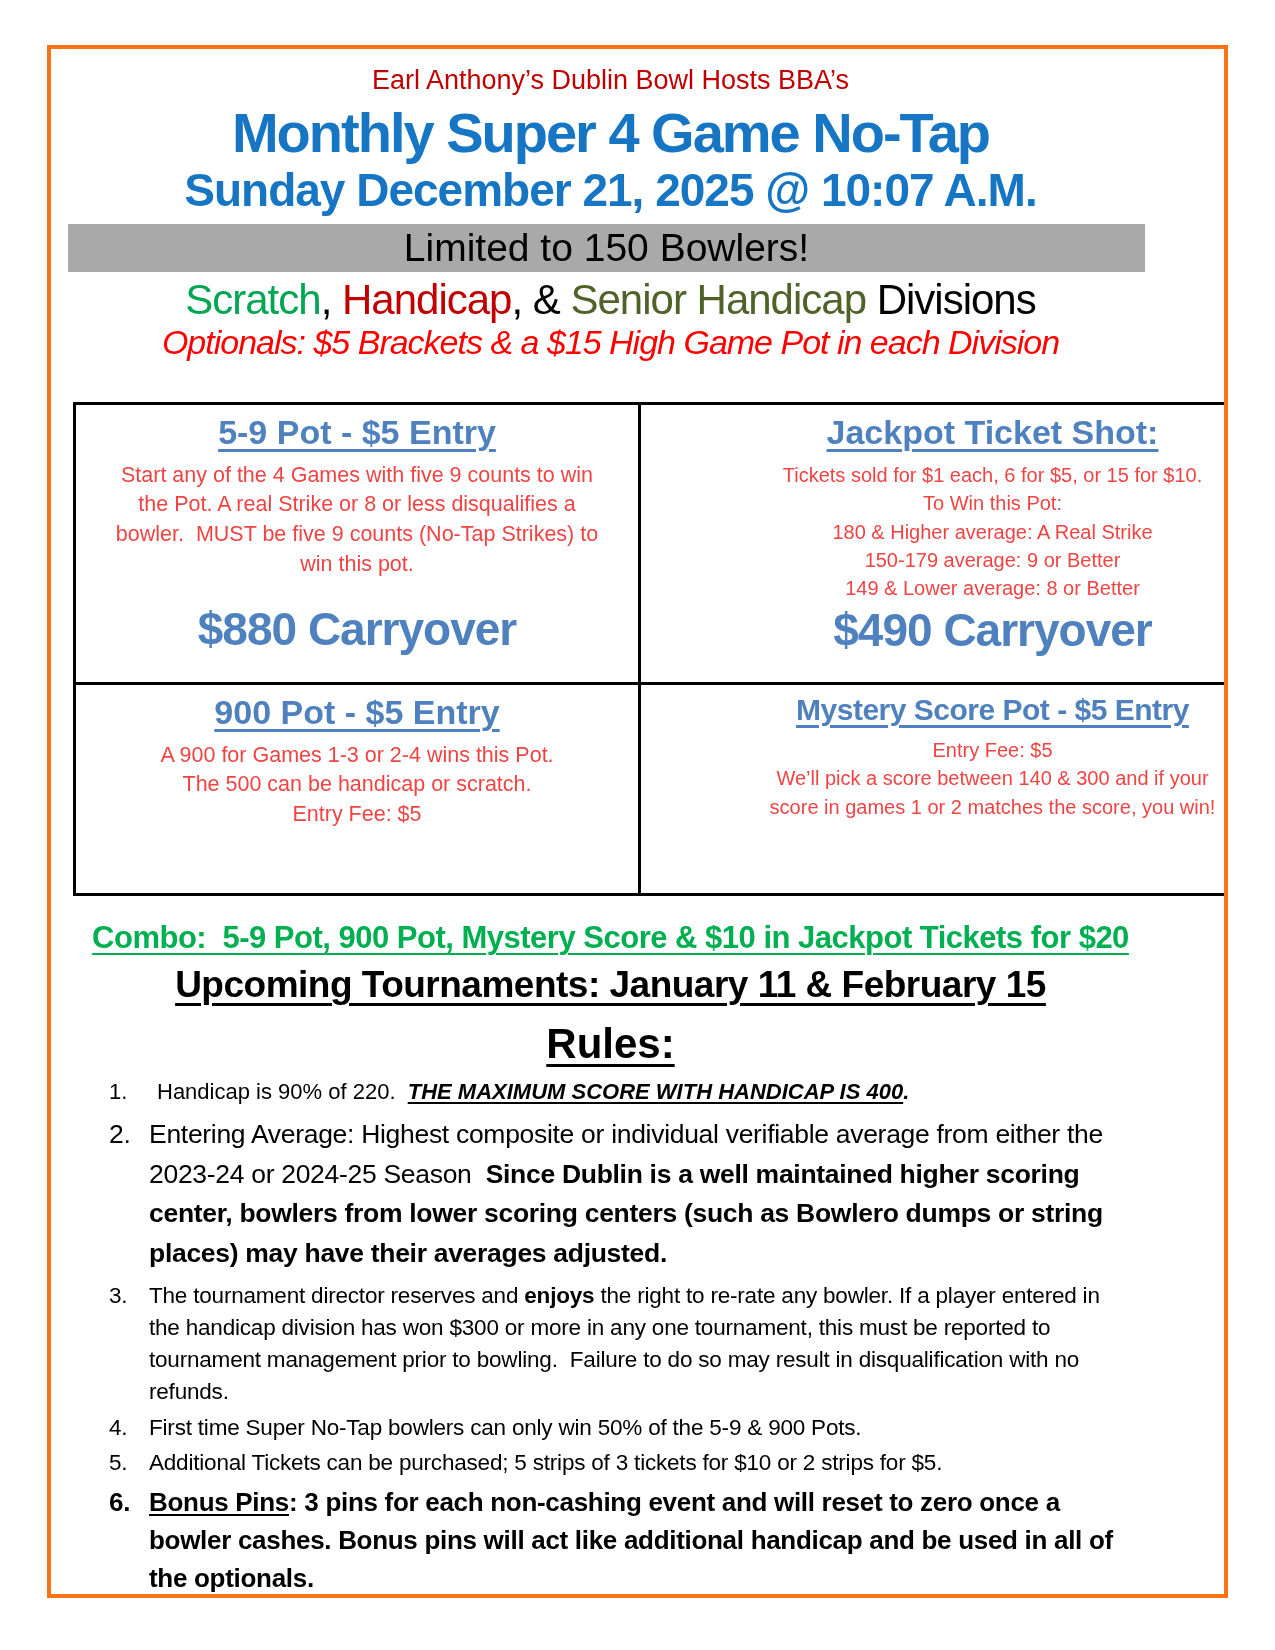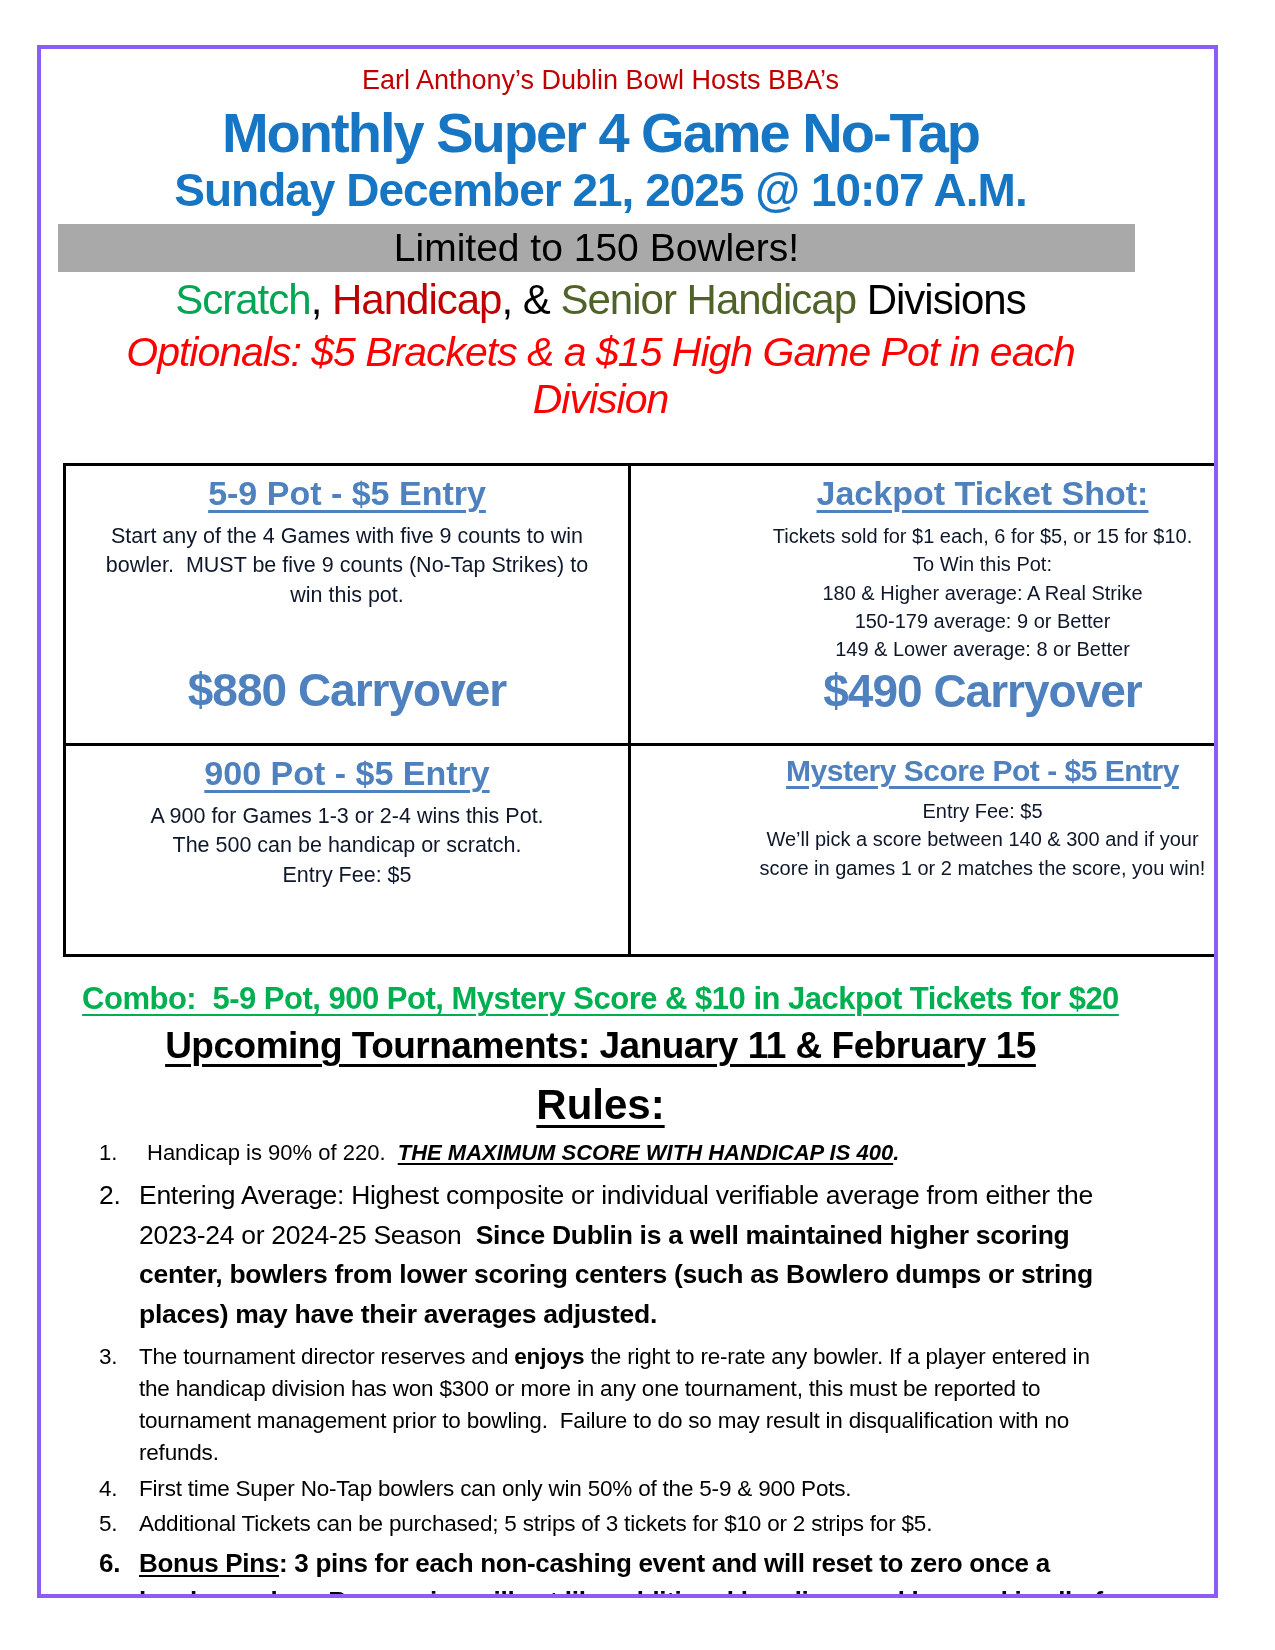--- a/index.html
+++ b/index.html
@@ -1,38 +1,38 @@
 <!DOCTYPE html>
 <html><head>
 <meta charset="utf-8">
 <style>
   html,body{margin:0;padding:0;background:#ffffff;}
   body{width:1275px;height:1650px;position:relative;font-family:"Liberation Sans",sans-serif;color:#000;}
-  .frame{position:absolute;left:37px;top:45px;width:1181px;height:1553px;border:4px solid #8b5cf6;box-sizing:border-box;background:#fff;overflow:hidden;}
+  .frame{position:absolute;left:47px;top:45px;width:1181px;height:1553px;border:4px solid #f97316;box-sizing:border-box;background:#fff;overflow:hidden;}
   .content{padding:0 78px 0 24px;}
   .pw{white-space:pre-wrap;}
 
   .host-line{margin-top:16px;text-align:center;font-size:27px;color:#C00000;}
   .main-title{margin-top:8px;text-align:center;font-size:56px;font-weight:bold;color:#1776C4;letter-spacing:-2px;line-height:1.05;}
   .date-line{margin-top:3px;text-align:center;font-size:46px;font-weight:bold;color:#1776C4;letter-spacing:-1px;line-height:1.05;}
   .limit-banner{margin:10px 1px 0 -7px;background:#A9A9A9;text-align:center;font-size:39px;line-height:48px;color:#000;}
   .divisions-line{margin-top:5px;text-align:center;font-size:42px;line-height:1.1;letter-spacing:-1px;}
   .divisions-line .scratch{color:#00A651;}
   .divisions-line .handicap{color:#C00000;}
   .divisions-line .senior{color:#4F6228;}
   .entryfee-line{margin-top:4px;text-align:center;font-size:36px;font-style:italic;letter-spacing:-1px;}
-  .optionals-line{margin-top:6px;text-align:center;font-size:41px;font-style:italic;color:#FF0000;letter-spacing:-1px;}
+  .optionals-line{text-align:center;font-size:34px;font-style:italic;color:#FF0000;letter-spacing:-1px;}
 
   .pots-grid{margin-left:-2px;margin-top:40px;width:1274px;height:494px;border:3px solid #000;box-sizing:border-box;display:grid;grid-template-columns:562px 1fr;grid-template-rows:277px 1fr;}
   .pot-cell{box-sizing:border-box;display:flex;flex-direction:column;align-items:center;text-align:center;padding:6px 8px 0 8px;}
   .pot-cell.col2{border-left:3px solid #000;}
   .pot-cell.row2{border-top:3px solid #000;}
   .pot-title{font-size:34px;font-weight:bold;color:#4E81BD;text-decoration:underline;text-decoration-thickness:3px;text-underline-offset:5px;line-height:1.25;}
   .pot-title.small{font-size:30px;letter-spacing:-0.5px;}
-  .pot-body{margin-top:7px;font-size:21.5px;color:#0f172a;line-height:1.38;}
+  .pot-body{margin-top:7px;font-size:21.5px;color:#ef4444;line-height:1.38;}
   .pot-body.tight{font-size:20px;line-height:1.42;}
   .carryover{margin-top:auto;margin-bottom:26px;font-size:46px;font-weight:bold;color:#4E81BD;letter-spacing:-1px;}
 
   .combo-line{margin-top:24px;text-align:center;font-size:31px;font-weight:bold;color:#00B050;text-decoration:underline;text-decoration-thickness:2px;text-underline-offset:5px;letter-spacing:-0.5px;}
   .upcoming-line{margin-top:8px;text-align:center;font-size:37px;font-weight:bold;text-decoration:underline;text-decoration-thickness:3px;text-underline-offset:6px;letter-spacing:-0.5px;}
   .rules-heading{margin-top:14px;text-align:center;font-size:42px;font-weight:bold;text-decoration:underline;text-decoration-thickness:3px;text-underline-offset:6px;}
 
   .rules-list{margin-top:10px;padding:0 10px 0 34px;}
   .rule{display:flex;align-items:baseline;}
   .rule-num{flex:none;width:40px;}
@@ -63,20 +63,21 @@
     <div class="divisions-line"><span class="scratch">Scratch</span><span class="pw">, </span><span class="handicap">Handicap</span><span class="pw">, &amp; </span><span class="senior">Senior Handicap</span><span class="pw"> Divisions</span></div>
 
     <div class="optionals-line">Optionals: $5 Brackets &amp; a $15 High Game Pot in each Division</div>
 
     <div class="pots-grid">
 
       <div class="pot-cell row1 col1">
         <div class="pot-title">5-9 Pot - $5 Entry</div>
         <div class="pot-body">
           <div class="pw">Start any of the 4 Games with five 9 counts to win</div>
+          <div class="pw">the Pot. A real Strike or 8 or less disqualifies a</div>
           <div class="pw">bowler.  MUST be five 9 counts (No-Tap Strikes) to</div>
           <div class="pw">win this pot.</div>
         </div>
         <div class="carryover">$880 Carryover</div>
       </div>
 
       <div class="pot-cell row1 col2">
         <div class="pot-title">Jackpot Ticket Shot:</div>
         <div class="pot-body tight">
           <div class="pw">Tickets sold for $1 each, 6 for $5, or 15 for $10.</div>

